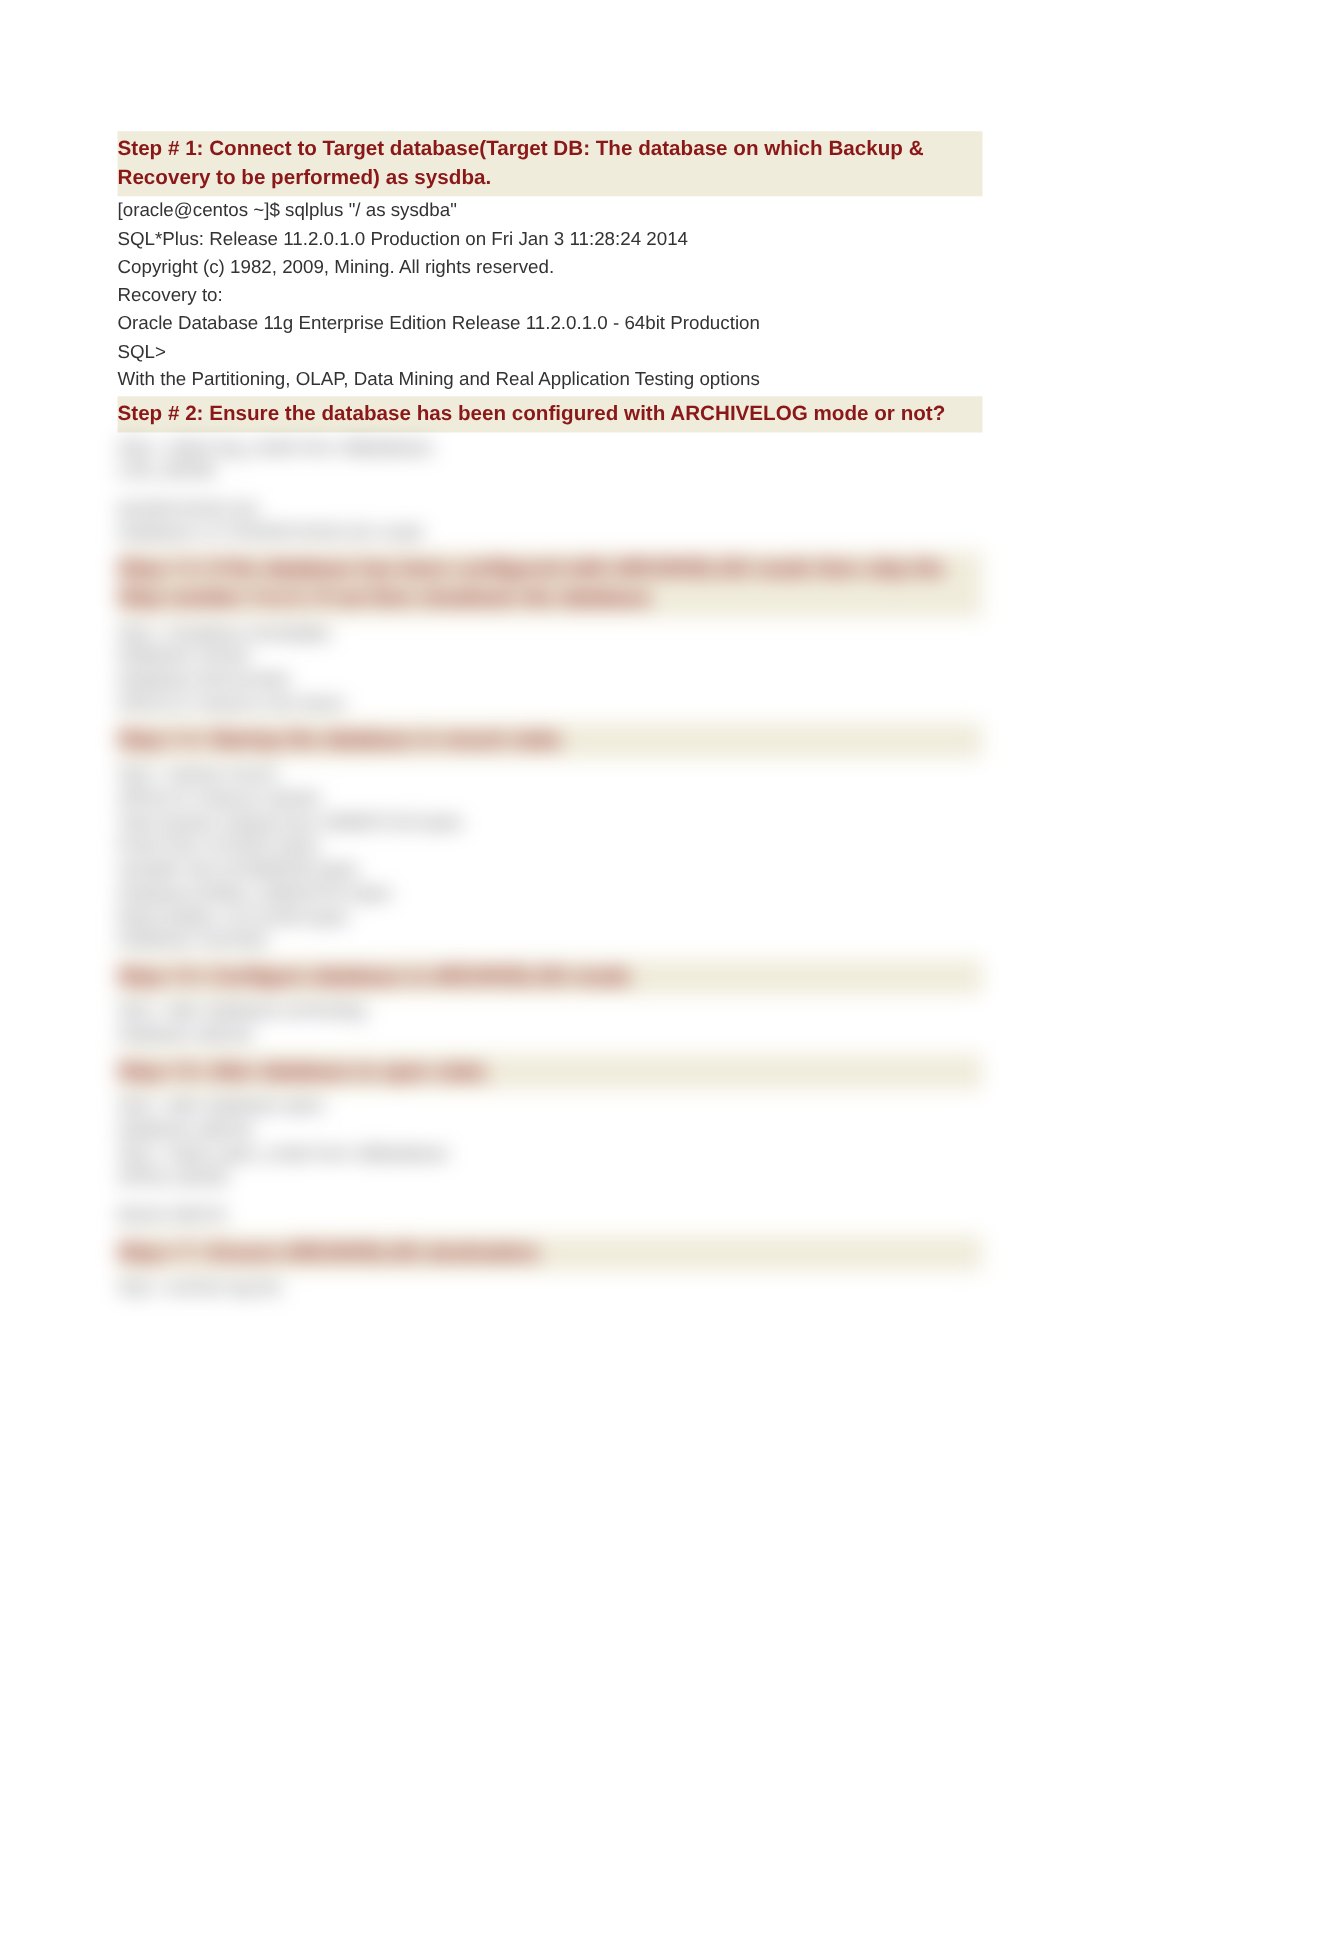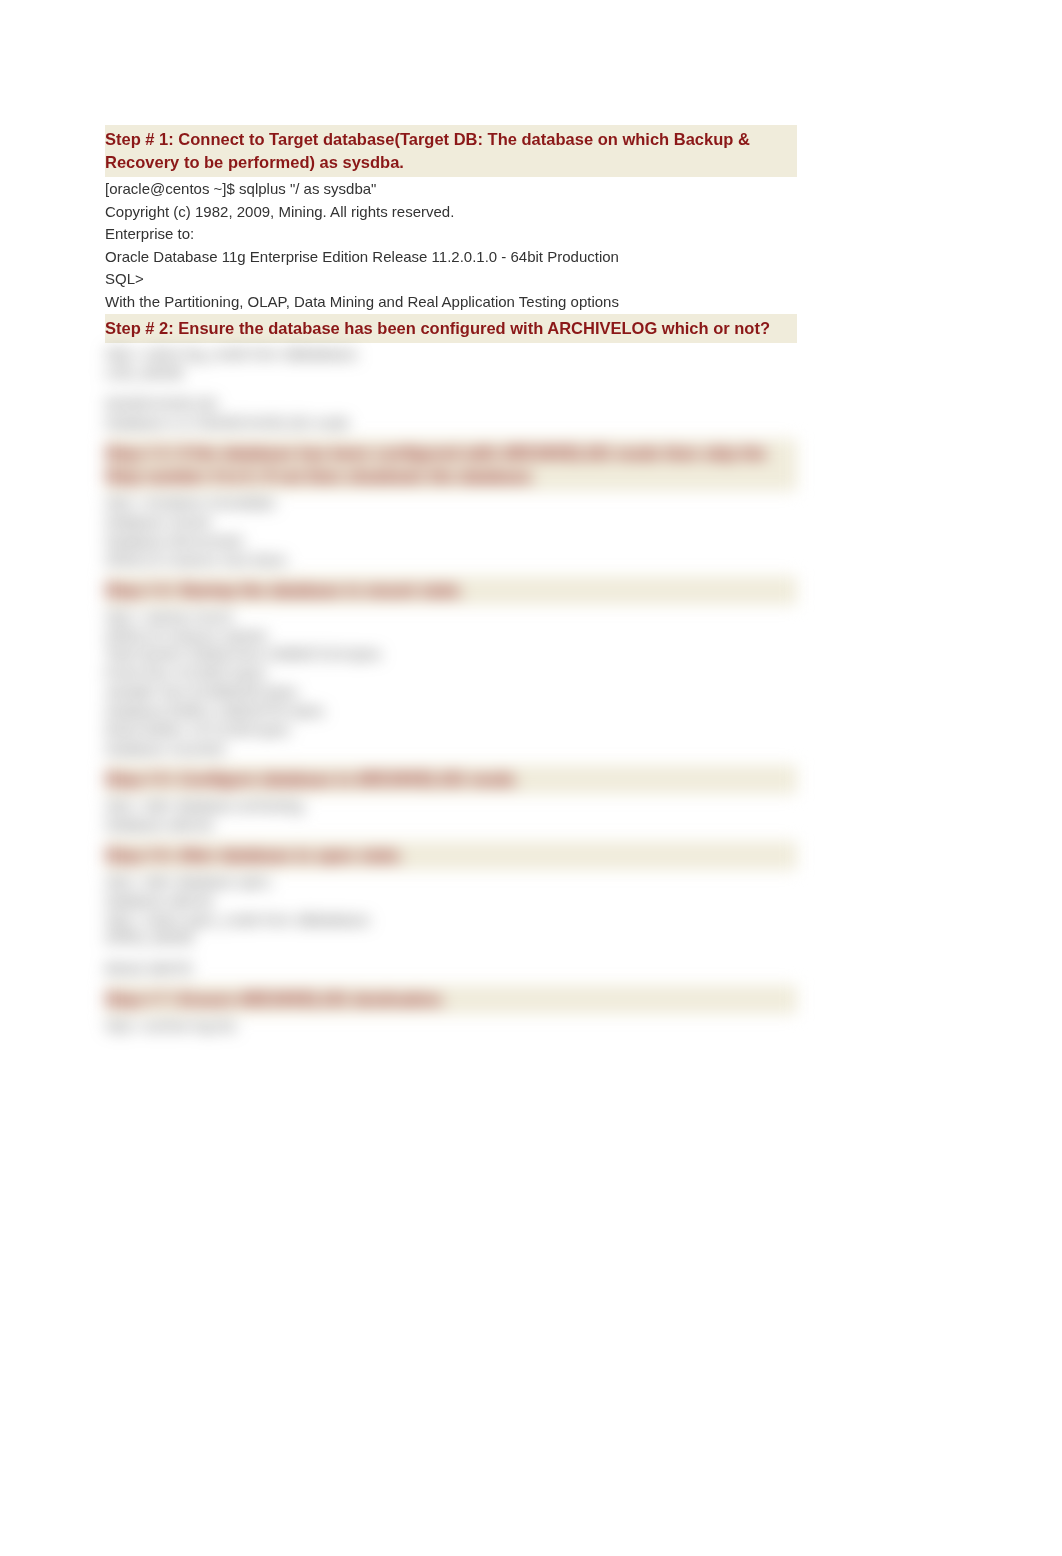--- a/index.html
+++ b/index.html
@@ -10,23 +10,22 @@
     body {
       background: #ffffff;
       font-family: Verdana, Geneva, sans-serif;
       width: 1062px;
       height: 1556px;
       position: relative;
     }
     .content {
       position: absolute;
       top: 105px;
-      left: 105px;
+      left: 94px;
       width: 692px;
-      margin-top: 20px;
     }
     .step-heading {
       background: #f0ecdb;
       color: #8b1818;
       font-weight: bold;
       font-size: 16.5px;
       padding: 3px 0;
       line-height: 1.4;
       margin-bottom: 2px;
     }
@@ -60,27 +59,28 @@
       height: 12px;
     }
   </style>
 </head>
 <body>
 
 <div class="content">
 
   <div class="step-heading">Step # 1: Connect to Target database(Target DB: The database on which Backup &amp; Recovery to be performed) as sysdba.</div>
   <div class="terminal">[oracle@centos ~]$ sqlplus "/ as sysdba"</div>
+  <div class="terminal">SQL*Plus: Release 11.2.0.1.0 Production on Fri Jan 3 11:28:24 2014</div>
   <div class="terminal">Copyright (c) 1982, 2009, Mining. All rights reserved.</div>
-  <div class="terminal">Enterprise to:</div>
+  <div class="terminal">Recovery to:</div>
   <div class="terminal">Oracle Database 11g Enterprise Edition Release 11.2.0.1.0 - 64bit Production</div>
   <div class="terminal">SQL&gt;</div>
   <div class="terminal">With the Partitioning, OLAP, Data Mining and Real Application Testing options</div>
 
-  <div class="step-heading">Step # 2: Ensure the database has been configured with ARCHIVELOG which or not?</div>
+  <div class="step-heading">Step # 2: Ensure the database has been configured with ARCHIVELOG mode or not?</div>
 
   <div class="blurred-section">
     <div class="blurred-text">SQL&gt; select log_mode from v$database;</div>
     <div class="blurred-text">LOG_MODE</div>
 
     <div class="spacer"></div>
 
     <div class="blurred-text">NOARCHIVELOG</div>
     <div class="blurred-text">Database is in NOARCHIVELOG mode</div>
 

